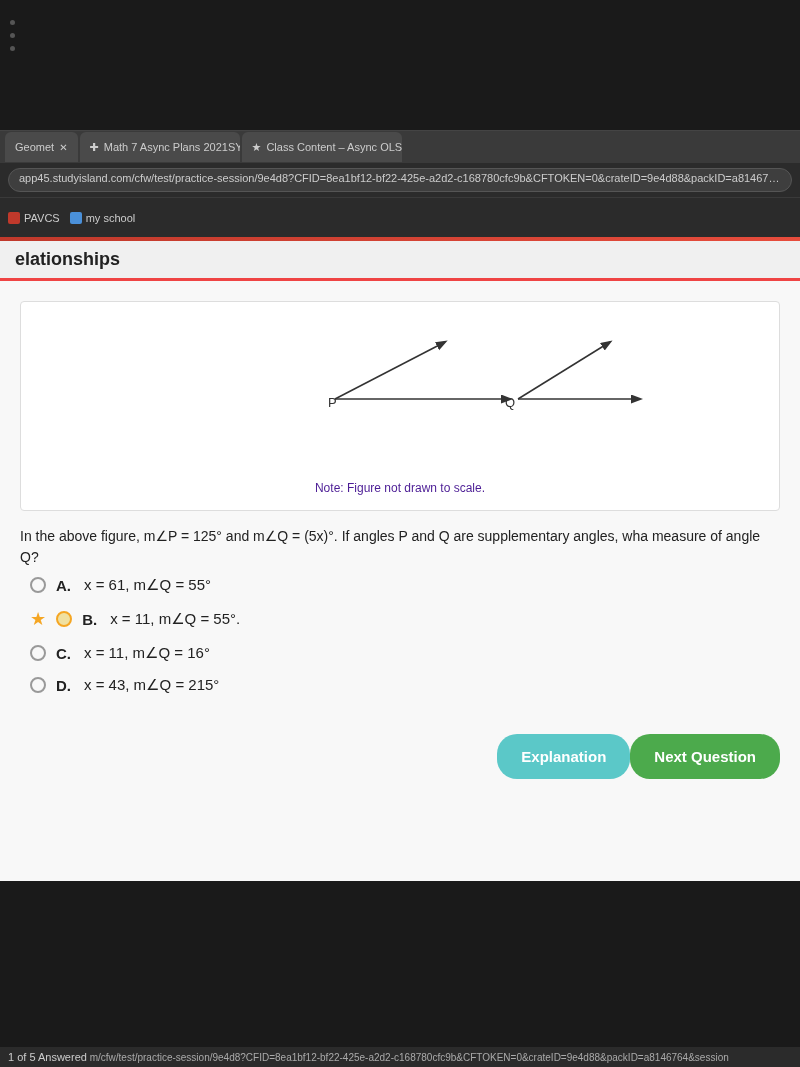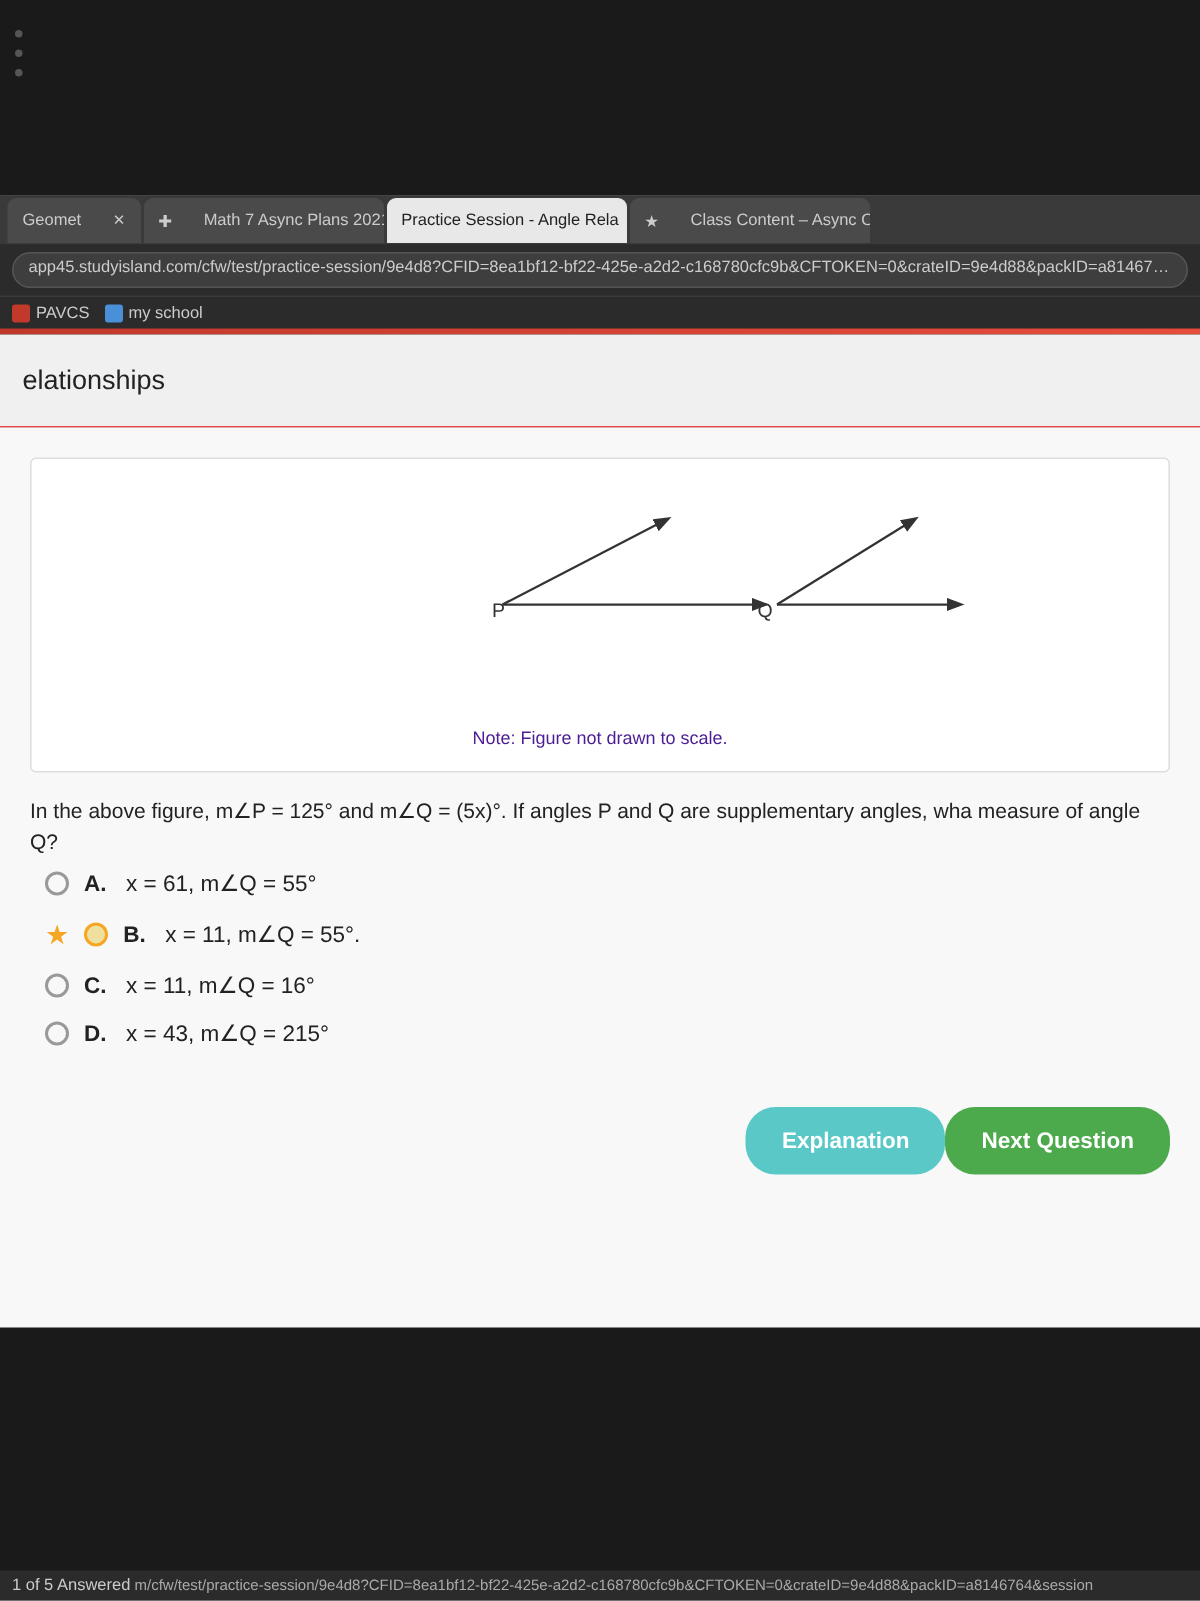--- a/index.html
+++ b/index.html
@@ -42,21 +42,21 @@
       display: flex;
       align-items: center;
       background: #3a3a3a;
       height: 32px;
       padding: 0 5px;
       gap: 2px;
     }
     .tab {
       display: flex;
       align-items: center;
-      gap: 21px;
+      gap: 5px;
       padding: 4px 10px;
       border-radius: 6px 6px 0 0;
       font-size: 11px;
       color: #ccc;
       background: #4a4a4a;
       height: 30px;
       max-width: 160px;
       white-space: nowrap;
       overflow: hidden;
       text-overflow: ellipsis;
@@ -93,21 +93,21 @@
       text-overflow: ellipsis;
     }
 
     .bookmarks-bar {
       background: #2b2b2b;
       border-top: 1px solid #3a3a3a;
       display: flex;
       align-items: center;
       padding: 3px 8px;
       gap: 10px;
-      height: 22px;
+      height: 40px;
     }
     .bookmark-item {
       display: flex;
       align-items: center;
       gap: 4px;
       font-size: 11px;
       color: #ccc;
       cursor: pointer;
     }
     .bookmark-icon {
@@ -123,25 +123,25 @@
 
     
     .accent-bar {
       height: 4px;
       background: linear-gradient(to right, #c0392b, #e74c3c);
     }
 
     
     .page-title-bar {
       background: #f0f0f0;
-      padding: 20px 15px;
+      padding: 8px 15px;
       font-size: 18px;
-      font-weight: normal;
+      font-weight: bold;
       color: #222;
-      border-bottom: 1px solid #ef4444;
+      border-bottom: 3px solid #ef4444;
     }
 
     
     .main-content {
       background: #f8f8f8;
       padding: 20px 20px 15px 20px;
       min-height: 600px;
     }
 
     
@@ -278,24 +278,20 @@
   <div class="tab-bar">
     <div class="tab">
       <span>Geomet</span>
       <span class="tab-close">✕</span>
     </div>
     <div class="tab">
       <span>✚</span>
       <span>Math 7 Async Plans 2021SY -</span>
 
     </div>
-    <div class="tab active">
-      <span>Practice Session - Angle Rela</span>
-      <span class="tab-close">✕</span>
-    </div>
     <div class="tab">
       <span>★</span>
       <span>Class Content – Async OLS M</span>
     </div>
   </div>
 
   <div class="address-bar">
     <div class="address-input">app45.studyisland.com/cfw/test/practice-session/9e4d8?CFID=8ea1bf12-bf22-425e-a2d2-c168780cfc9b&amp;CFTOKEN=0&amp;crateID=9e4d88&amp;packID=a81467648session</div>
   </div>
 

